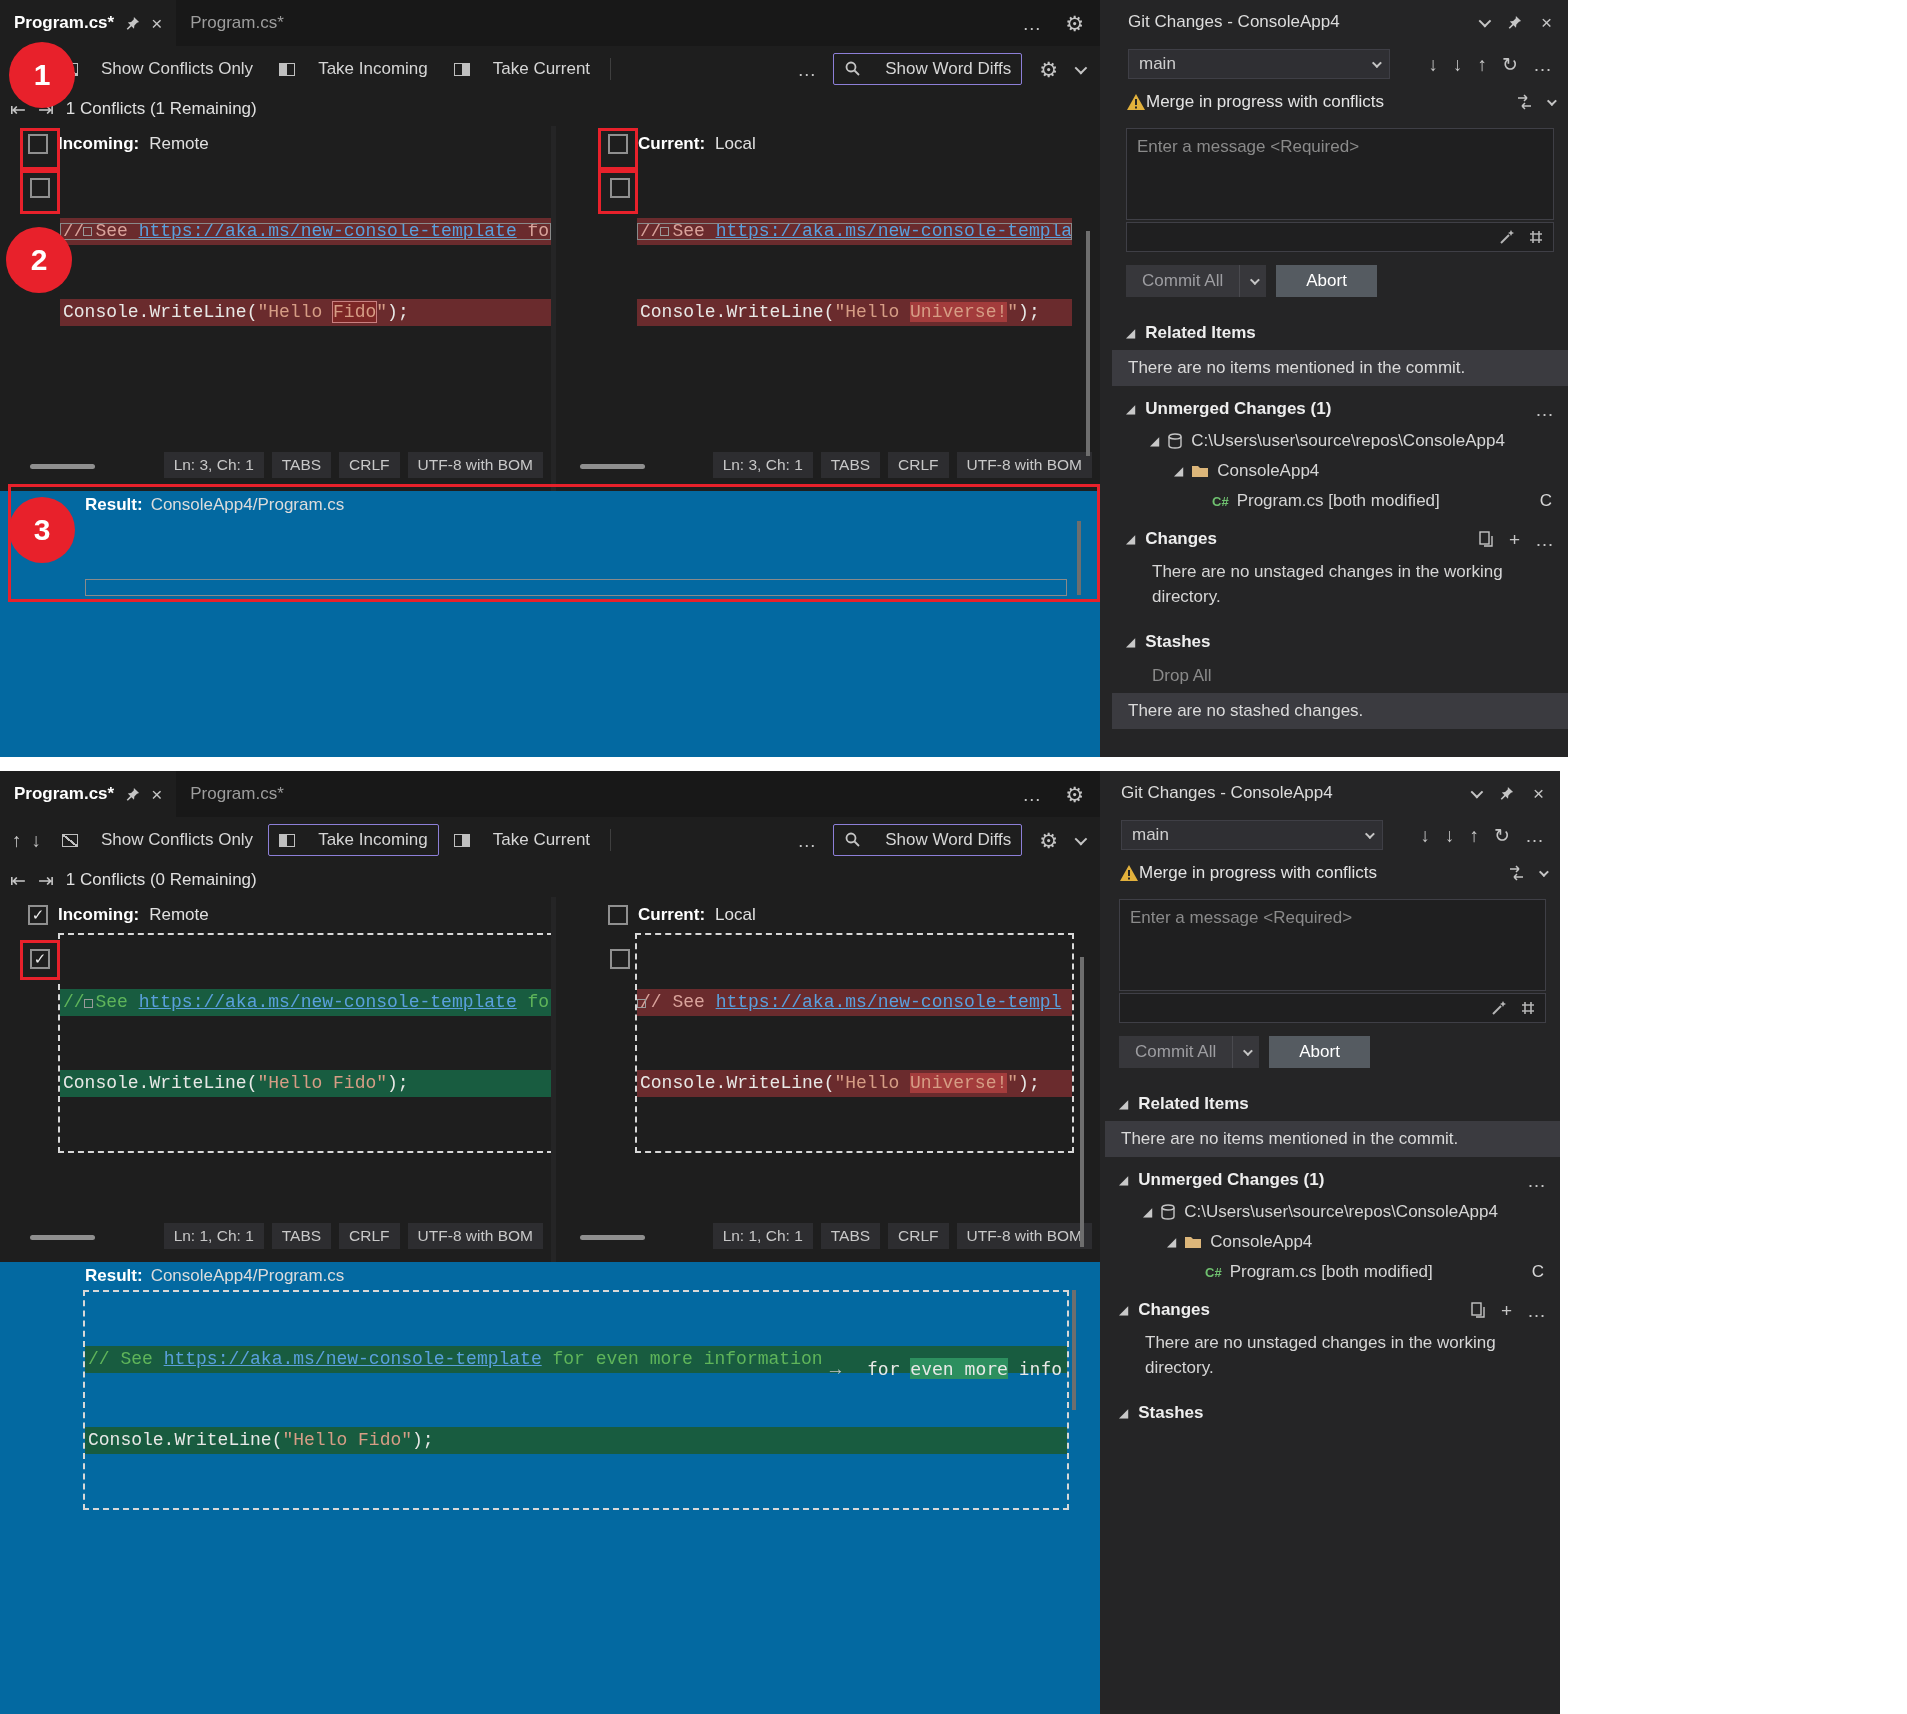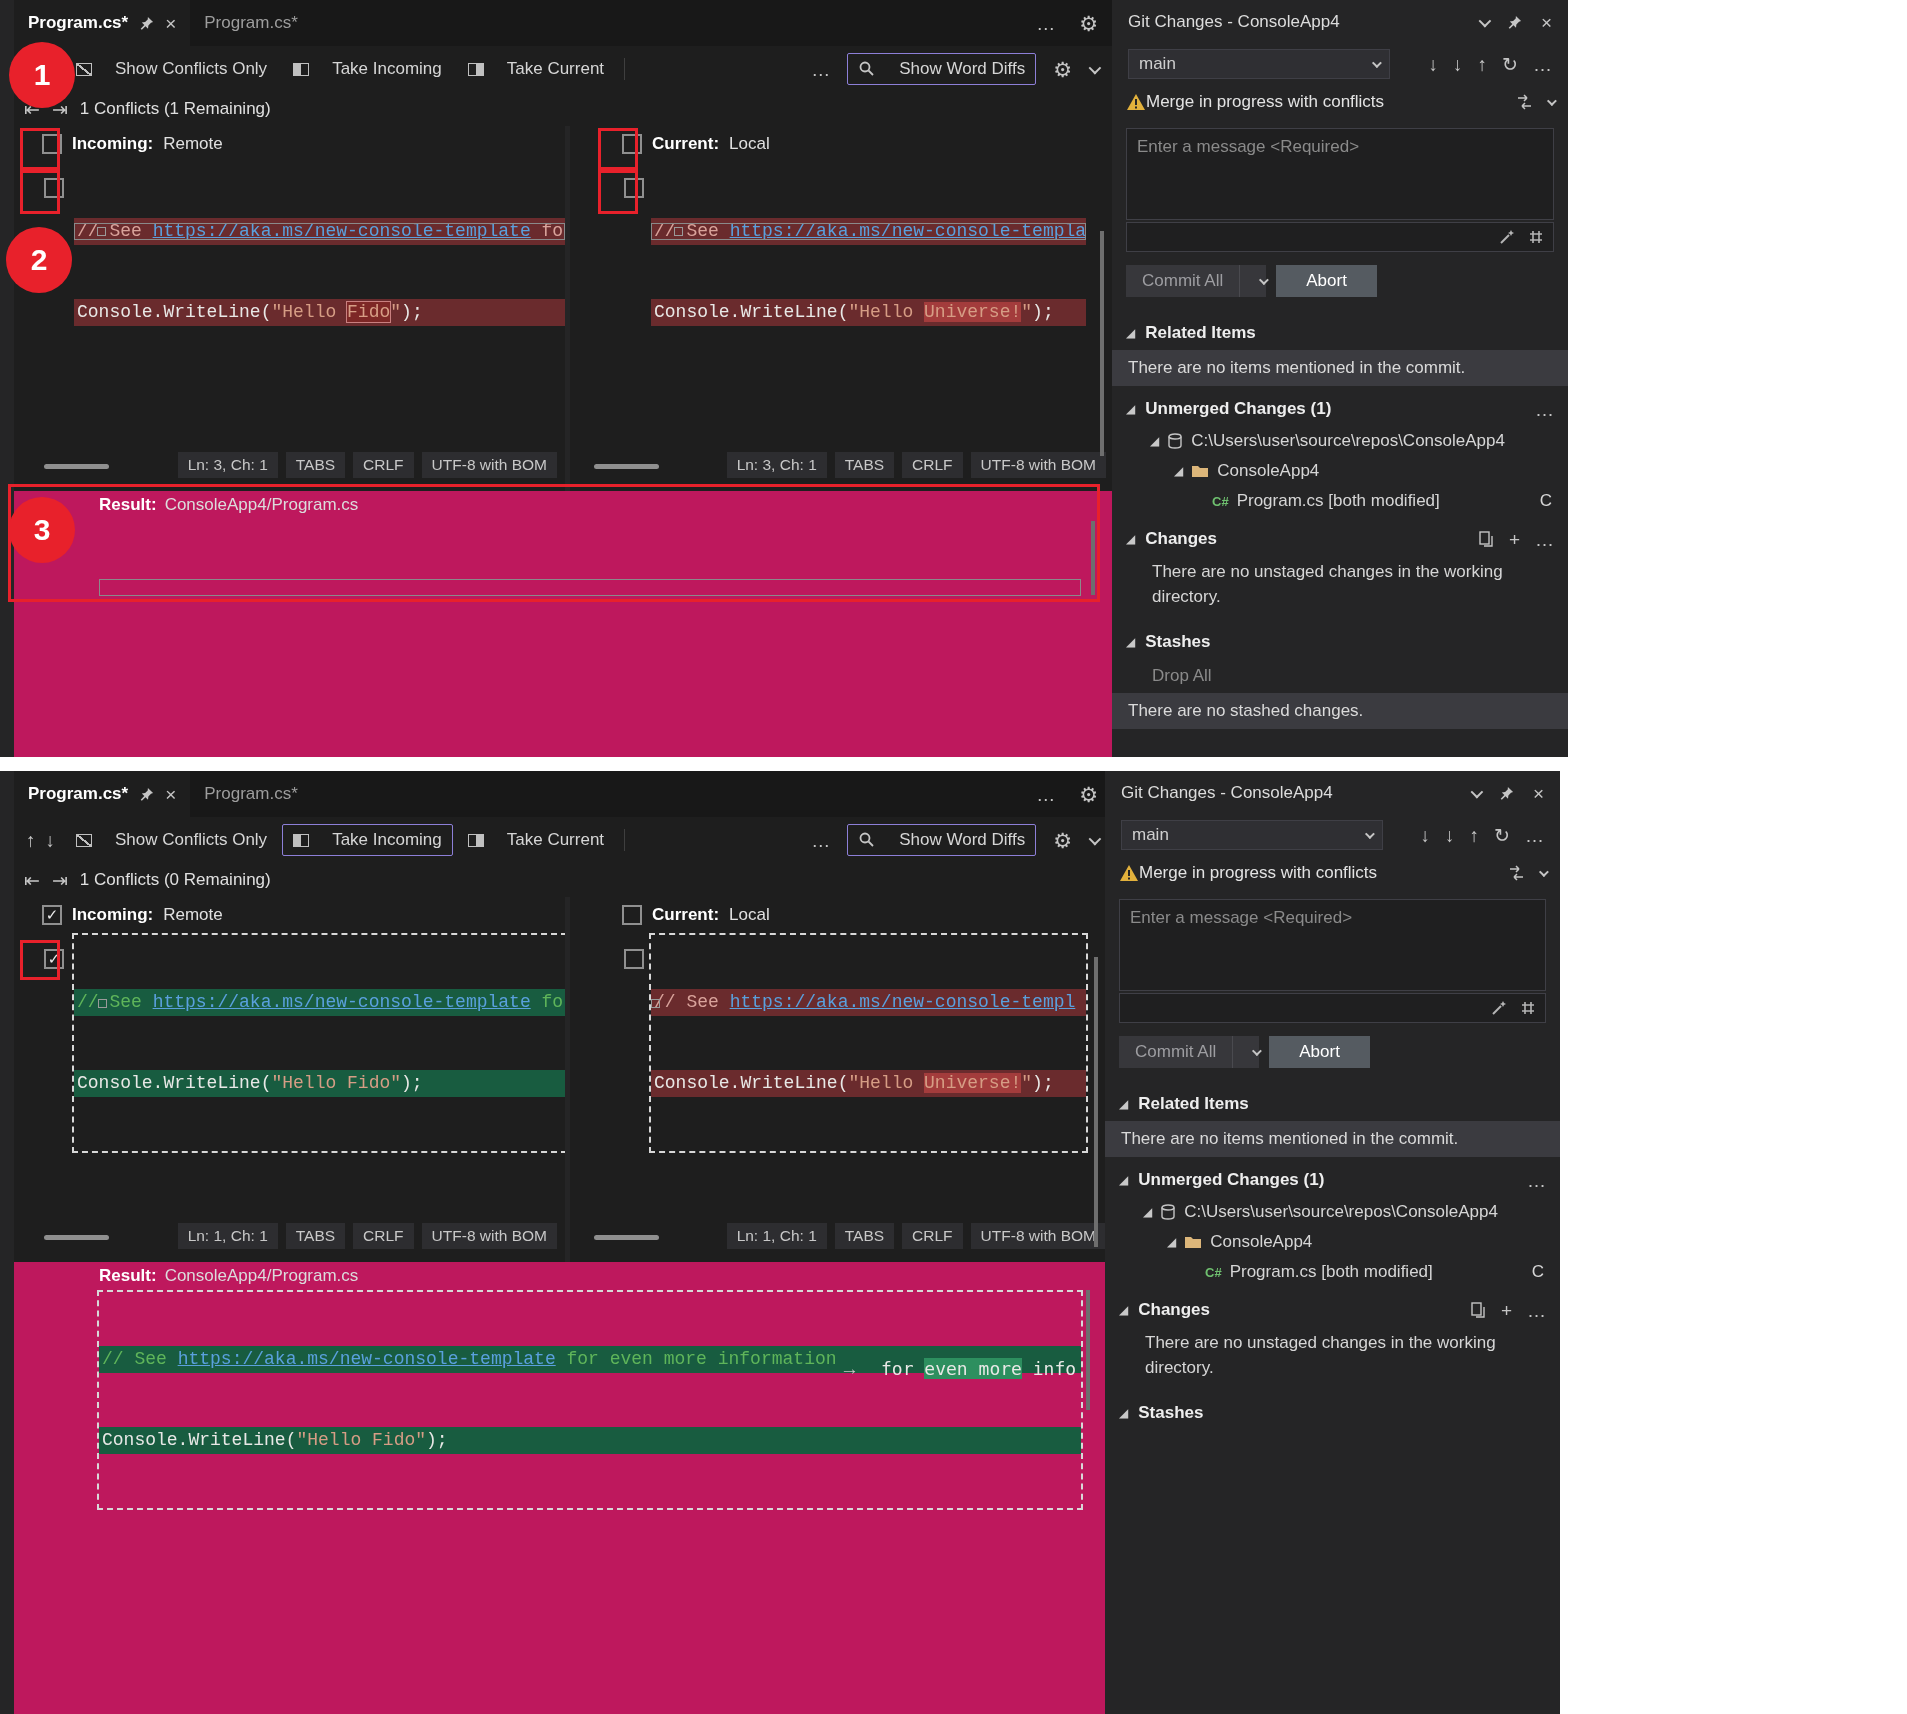--- a/index.html
+++ b/index.html
@@ -1,21 +1,21 @@
 <!DOCTYPE html>
 <html><head>
 <meta charset="utf-8">
 <style>
 *{margin:0;padding:0;box-sizing:border-box}
 html,body{width:1907px;height:1714px}
 body{position:relative;background:#fff;font-family:"Liberation Sans",sans-serif;overflow:hidden}
 .shot{position:absolute;left:0;background:#252526;overflow:hidden;color:#ccc}
 #shot1{top:0;width:1568px;height:757px}
 #shot2{top:771px;width:1560px;height:943px}
-.editor{position:absolute;left:14px;top:0;width:1100px;height:100%;background:#be185d}
+.editor{position:absolute;left:0;top:0;width:1100px;height:100%;background:#0369a1}
 .tabbar{height:46px;background:#181818;display:flex;align-items:stretch}
 .tab{display:flex;align-items:center;gap:11px;padding:0 14px;font-size:17px;color:#9d9d9d}
 .tab.active{background:#1e1e1e;color:#fff}
 .tab.active .tlabel{font-weight:bold}
 .tbright{margin-left:auto;display:flex;align-items:center;gap:24px;padding-right:16px}
 .ib{color:#c5c5c5;font-size:19px;line-height:1}
 .gear{font-size:21px}
 .mergebar{height:46px;display:flex;align-items:center;gap:4px;padding:0 12px;font-size:17px;color:#d6d6d6;background:#1e1e1e}
 .mbtn{display:flex;align-items:center;gap:23px;padding:5px 10px;border:1px solid transparent;border-radius:2px;white-space:nowrap}
 .focusring{border-color:#8d7fd8}
@@ -72,21 +72,21 @@
 .gpicons{margin-left:auto;display:flex;align-items:center;gap:19px}
 .gpbranch{height:40px;display:flex;align-items:center;padding:0 16px}
 .branchsel{width:262px;height:30px;background:#2f2f33;border:1px solid #3f3f46;display:flex;align-items:center;gap:8px;padding:0 10px}
 .branchsel .bname{flex:1}
 .gpbicons{margin-left:auto;display:flex;align-items:center;gap:15px}
 .gpwarn{height:36px;display:flex;align-items:center;padding:0 14px;color:#e3e3e3}
 .gpwright{margin-left:auto;display:flex;align-items:center;gap:13px}
 .gpmsg{margin:8px 14px 0;height:92px;background:#1f1f20;border:1px solid #3f3f46;padding:8px 10px;color:#8a8a8a}
 .gpmsgfoot{margin:2px 14px 0;height:30px;background:#1f1f20;border:1px solid #3f3f46;display:flex;align-items:center;justify-content:flex-end;gap:13px;padding:0 9px}
 .gpbtns{display:flex;align-items:center;padding:13px 14px}
-.btn{height:32px;display:flex;align-items:center;justify-content:flex-end;font-size:17px}
+.btn{height:32px;display:flex;align-items:center;justify-content:center;font-size:17px}
 .btncommit{background:#37373b;color:#9d9da1;padding:0 16px}
 .btndd{background:#37373b;border-left:1px solid #4a4a4f;width:27px;margin-right:10px}
 .btnabort{background:#555b61;color:#fff;padding:0 30px}
 .gpsec{display:flex;align-items:center;gap:10px;padding:9px 14px 7px;color:#eee;font-weight:bold;font-size:17px;margin-top:4px}
 .exp{color:#c8c8c8;font-size:12px;font-weight:normal}
 .secright{margin-left:auto;display:flex;align-items:center;gap:15px;font-weight:normal}
 .inforow{background:#3b3b40;padding:8px 16px;color:#dadada}
 .treerow{height:30px;display:flex;align-items:center;gap:8px;color:#d6d6d6;white-space:nowrap;overflow:hidden}
 .csicon{color:#6fc06f;font-weight:bold;font-size:13px;flex:none}
 .fstat{margin-left:auto;padding-right:16px;color:#d6d6d6}

